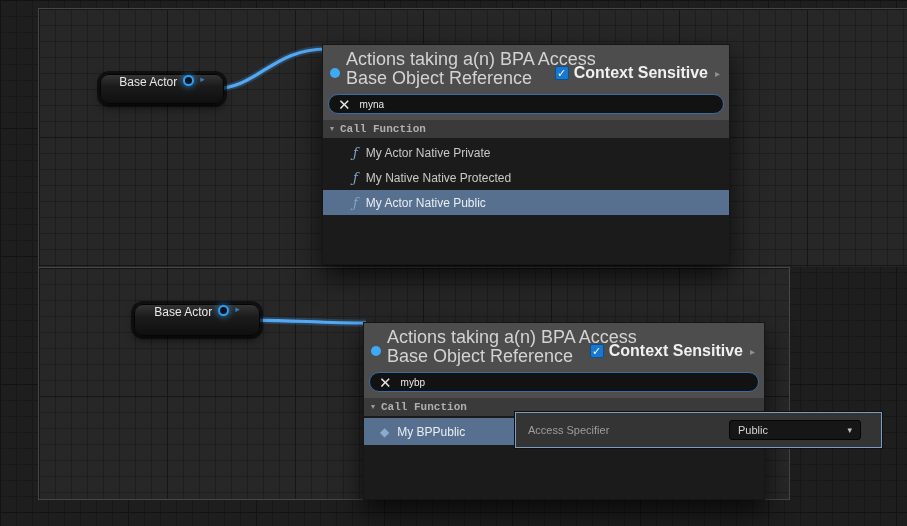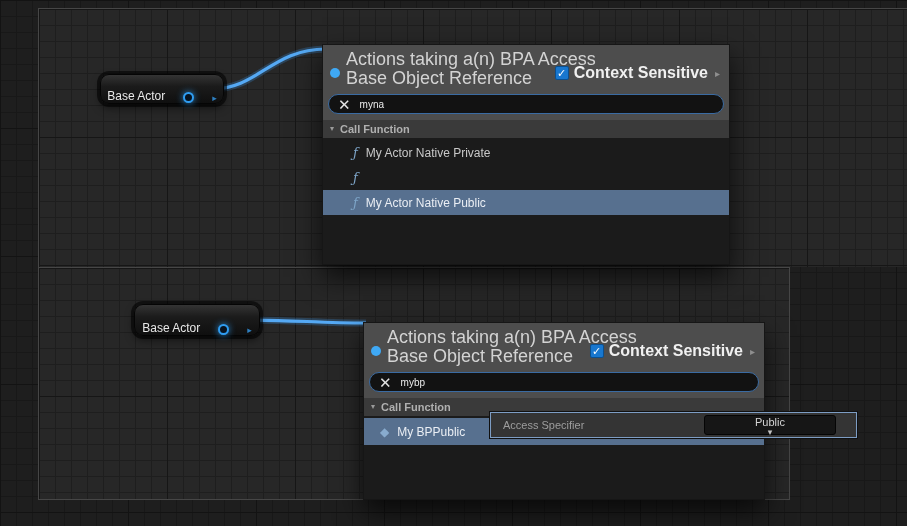--- a/index.html
+++ b/index.html
@@ -31,21 +31,21 @@
   #panel-top { left:38px; top:8px; width:869px; height:259px; border-right:none; border-bottom:none; z-index:1; }
   #panel-bottom { left:38px; top:267px; width:752px; height:233px; z-index:1; }
 
   #wires { position:absolute; left:0; top:0; width:907px; height:526px; z-index:5; pointer-events:none; }
 
   .bp-node {
     position:absolute; z-index:10; height:30px; border-radius:9px;
     background:linear-gradient(180deg,#343434 0%,#1b1b1b 40%,#0f0f0f 100%);
     border:1px solid #050505;
     box-shadow:0 0 0 3px rgba(0,0,0,0.55), 0 4px 9px rgba(0,0,0,0.55);
-    display:flex; align-items:flex-end; justify-content:center; gap:18px;
+    display:flex; align-items:flex-start; justify-content:center; gap:6px;
     color:#e8e8e8; font-size:12px;
   }
   #node1 { left:100px; top:74px; width:124px; }
   #node2 { left:134px; top:304px; width:126px; height:32px; }
   .pin { width:11px; height:11px; border-radius:50%; border:2.5px solid #2f9df2; background:#071320;
          box-shadow:0 0 7px rgba(47,157,242,0.85); }
   .pin-arrow { color:#2e7fc0; font-size:9px; line-height:1; }
 
   .menu { position:absolute; z-index:20; display:flex; flex-direction:column;
           border:1px solid #161616; box-shadow:0 12px 26px rgba(0,0,0,0.7); }
@@ -62,36 +62,36 @@
   .expander { color:#8f8f8f; font-size:10px; margin-left:2px; }
 
   .search-row { background:#4d4d4d; padding:3px 5px 6px 5px; }
   .search-field { height:20px; background:#121212; border:1px solid #3a6ba3; border-radius:10px;
                   display:flex; align-items:center; padding:0 9px; gap:9px; }
   .close-x { color:#e2e2e2; font-size:15px; font-weight:bold; line-height:1; }
   .search-text { color:#ebebeb; font-size:10px; }
 
   .category { background:#3a3a3a; height:18px; display:flex; align-items:center; gap:6px; padding:0 7px; }
   .cat-tri { color:#9a9a9a; font-size:8px; line-height:1; }
-  .cat-label { color:#b0b0b0; font-size:11px; font-weight:bold; }
+  .cat-label { color:#b0b0b0; font-size:11px; font-weight:bold;font-family:Liberation Mono, monospace; }
 
   .list { flex:1; background:#1b1b1b; padding-top:2px; }
   .item { height:25px; display:flex; align-items:center; gap:8px; padding-left:30px;
           color:#c9c9c9; font-size:12px; }
   .item.selected { background:#57708f; color:#eaeef4; }
   #menu-bottom .item { height:27px; padding-left:16px; }
   .fn-icon { font-family:"DejaVu Serif",serif; font-style:italic; color:#7ea5c8; font-size:13px; }
   .diamond-icon { color:#88abce; font-size:12px; line-height:1; }
 
-  .tooltip { position:absolute; left:490px; top:412px; width:367px; height:26px; z-index:30;
+  .tooltip { position:absolute; left:515px; top:412px; width:367px; height:36px; z-index:30;
              background:#343434; border:1px solid #7d9dc4; box-shadow:0 0 0 1px #101010;
              display:flex; align-items:center; }
   .tt-label { flex:1; color:#9d9d9d; font-size:11px; padding-left:12px; }
   .dropdown { width:132px; height:20px; margin-right:20px; background:#161616; border:1px solid #050505;
-              border-radius:3px; display:flex; align-items:center; justify-content:space-between; padding:0 8px;flex-direction:column; }
+              border-radius:3px; display:flex; align-items:center; justify-content:space-between; padding:0 8px; }
   .dd-value { color:#d5d5d5; font-size:11px; }
   .dd-chevron { color:#c2c2c2; font-size:9px; line-height:1; }
 </style>
 </head>
 <body>
 
 <div id="stage">
 
   <div class="graph-panel" id="panel-top"></div>
   <div class="graph-panel" id="panel-bottom"></div>
@@ -136,20 +136,21 @@
       <span class="cat-tri">▾</span>
       <span class="cat-label">Call Function</span>
     </div>
     <div class="list">
       <div class="item">
         <span class="fn-icon">ƒ</span>
         <span>My Actor Native Private</span>
       </div>
       <div class="item">
         <span class="fn-icon">ƒ</span>
+        <span>My Native Native Protected</span>
       </div>
       <div class="item selected">
         <span class="fn-icon">ƒ</span>
         <span>My Actor Native Public</span>
       </div>
     </div>
   </div>
 
   <div class="menu" id="menu-bottom">
     <div class="menu-header">

